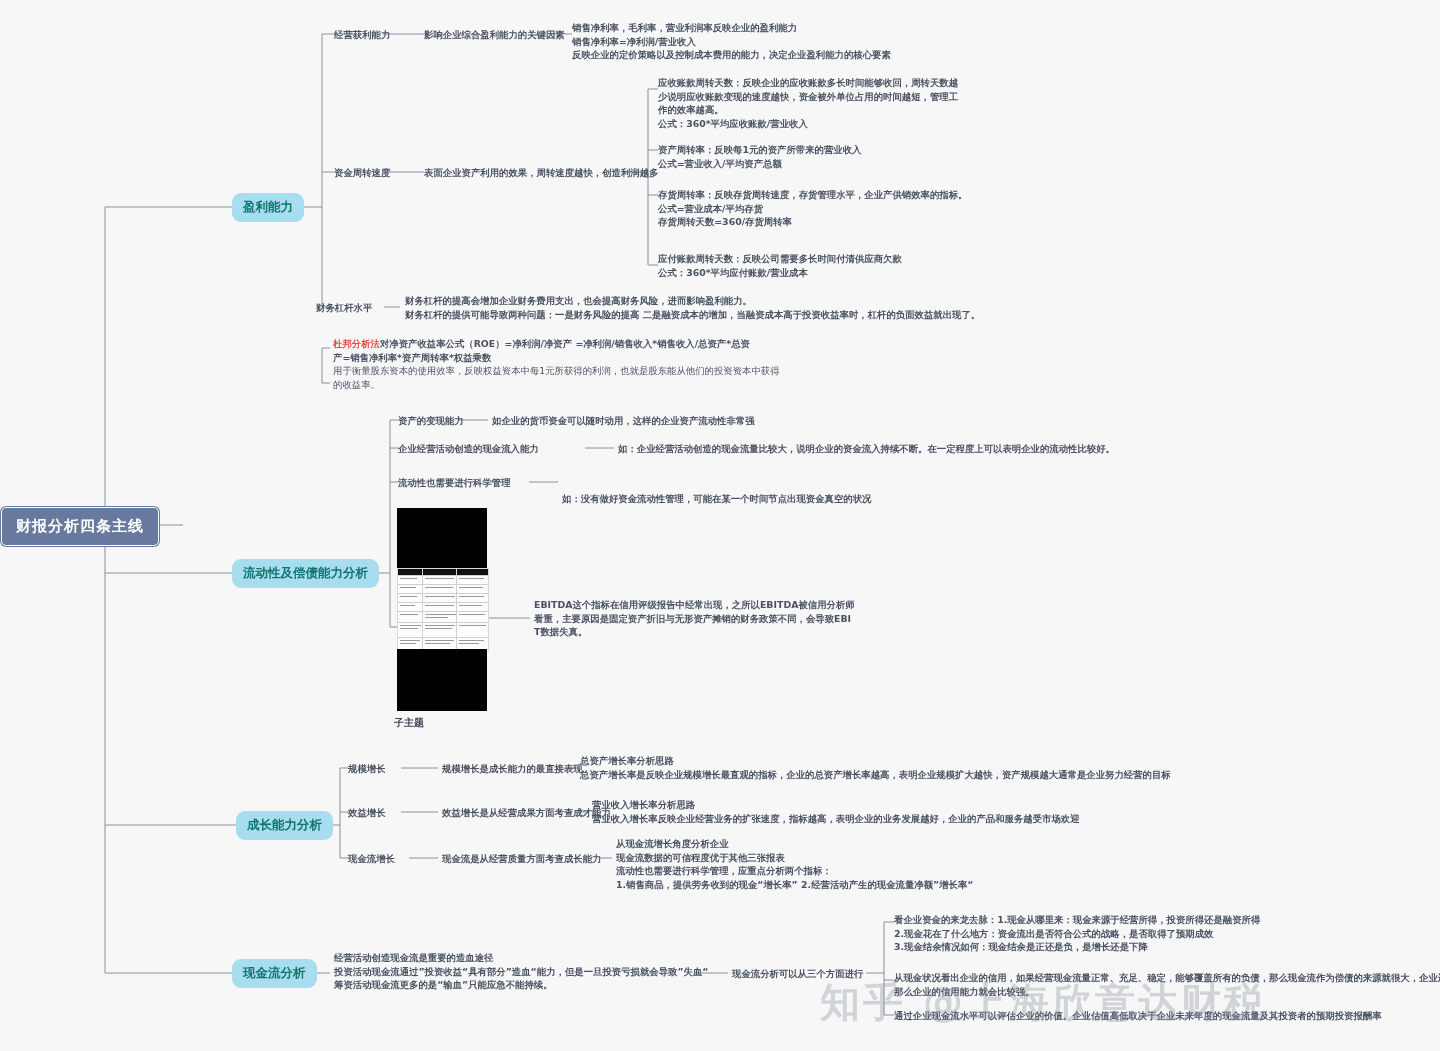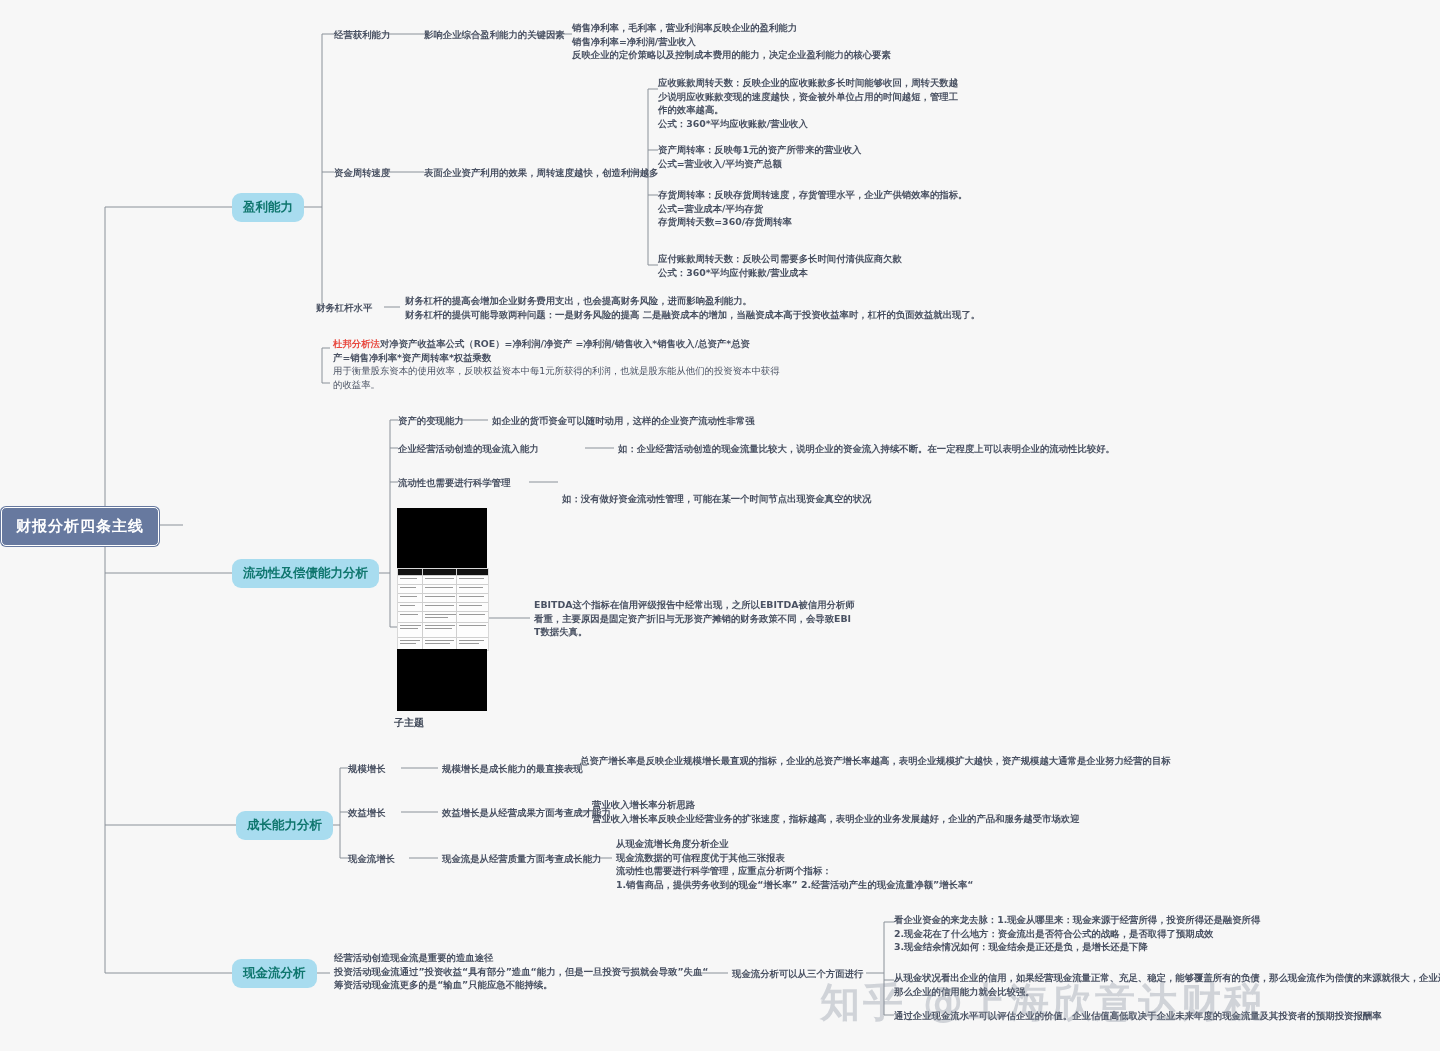--- a/index.html
+++ b/index.html
@@ -316,20 +316,21 @@
 
   <div style="position:absolute;left:534px;top:598px;">
     <div class="t b" style="position:relative;">EBITDA这个指标在信用评级报告中经常出现，之所以EBITDA被信用分析师</div>
     <div class="t b" style="position:relative;">看重，主要原因是固定资产折旧与无形资产摊销的财务政策不同，会导致EBI</div>
     <div class="t b" style="position:relative;">T数据失真。</div>
   </div>
 
   <div class="t b" style="left:348px;top:762px;">规模增长</div>
   <div class="t b" style="left:442px;top:762px;">规模增长是成长能力的最直接表现</div>
   <div style="position:absolute;left:580px;top:754px;">
+    <div class="t b" style="position:relative;">总资产增长率分析思路</div>
     <div class="t b" style="position:relative;">总资产增长率是反映企业规模增长最直观的指标，企业的总资产增长率越高，表明企业规模扩大越快，资产规模越大通常是企业努力经营的目标</div>
   </div>
 
   <div class="t b" style="left:348px;top:806px;">效益增长</div>
   <div class="t b" style="left:442px;top:806px;">效益增长是从经营成果方面考查成才能力</div>
   <div style="position:absolute;left:592px;top:798px;">
     <div class="t b" style="position:relative;">营业收入增长率分析思路</div>
     <div class="t b" style="position:relative;">营业收入增长率反映企业经营业务的扩张速度，指标越高，表明企业的业务发展越好，企业的产品和服务越受市场欢迎</div>
   </div>
 

